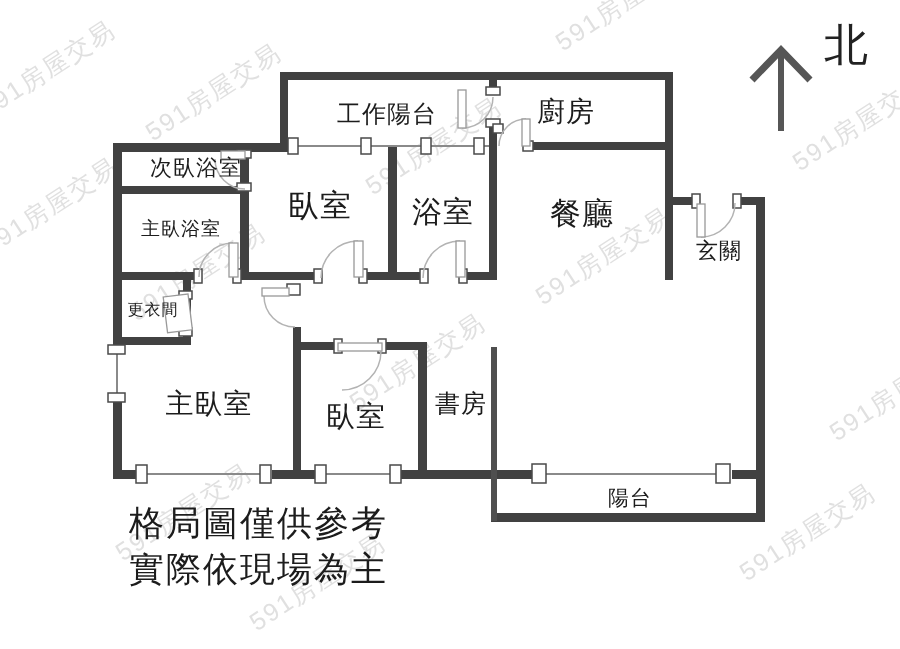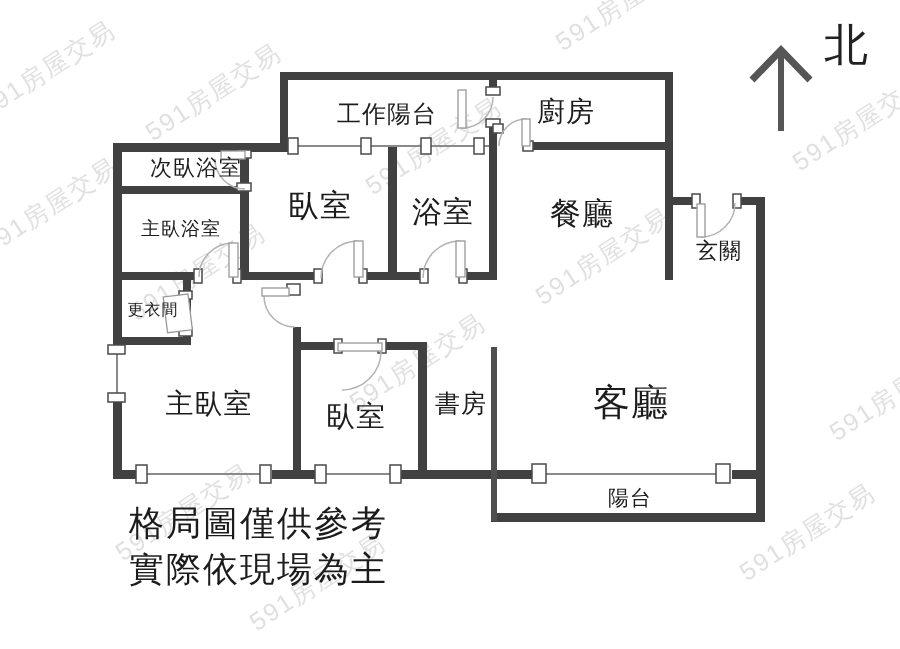--- a/index.html
+++ b/index.html
@@ -165,21 +165,20 @@
   <div class="rlabel" style="left:196px;top:168px;font-size:22px">次臥浴室</div>
   <div class="rlabel" style="left:181px;top:229px;font-size:19px">主臥浴室</div>
   <div class="rlabel" style="left:320px;top:206px;font-size:31px">臥室</div>
   <div class="rlabel" style="left:443px;top:212px;font-size:30px">浴室</div>
   <div class="rlabel" style="left:582px;top:214px;font-size:31px">餐廳</div>
   <div class="rlabel" style="left:719px;top:251px;font-size:22px">玄關</div>
   <div class="rlabel" style="left:153px;top:310px;font-size:16px">更衣間</div>
   <div class="rlabel" style="left:209px;top:404px;font-size:28px">主臥室</div>
   <div class="rlabel" style="left:356px;top:417px;font-size:29px">臥室</div>
   <div class="rlabel" style="left:461px;top:403px;font-size:25px">書房</div>
-  <div class="rlabel" style="left:631px;top:403px;font-size:37px">客廳</div>
   <div class="rlabel" style="left:630px;top:498px;font-size:21px">陽台</div>
 
   <div class="north-label">北</div>
 
   <div class="disclaimer">
     <div>格局圖僅供參考</div>
     <div>實際依現場為主</div>
   </div>
 
 </div>

